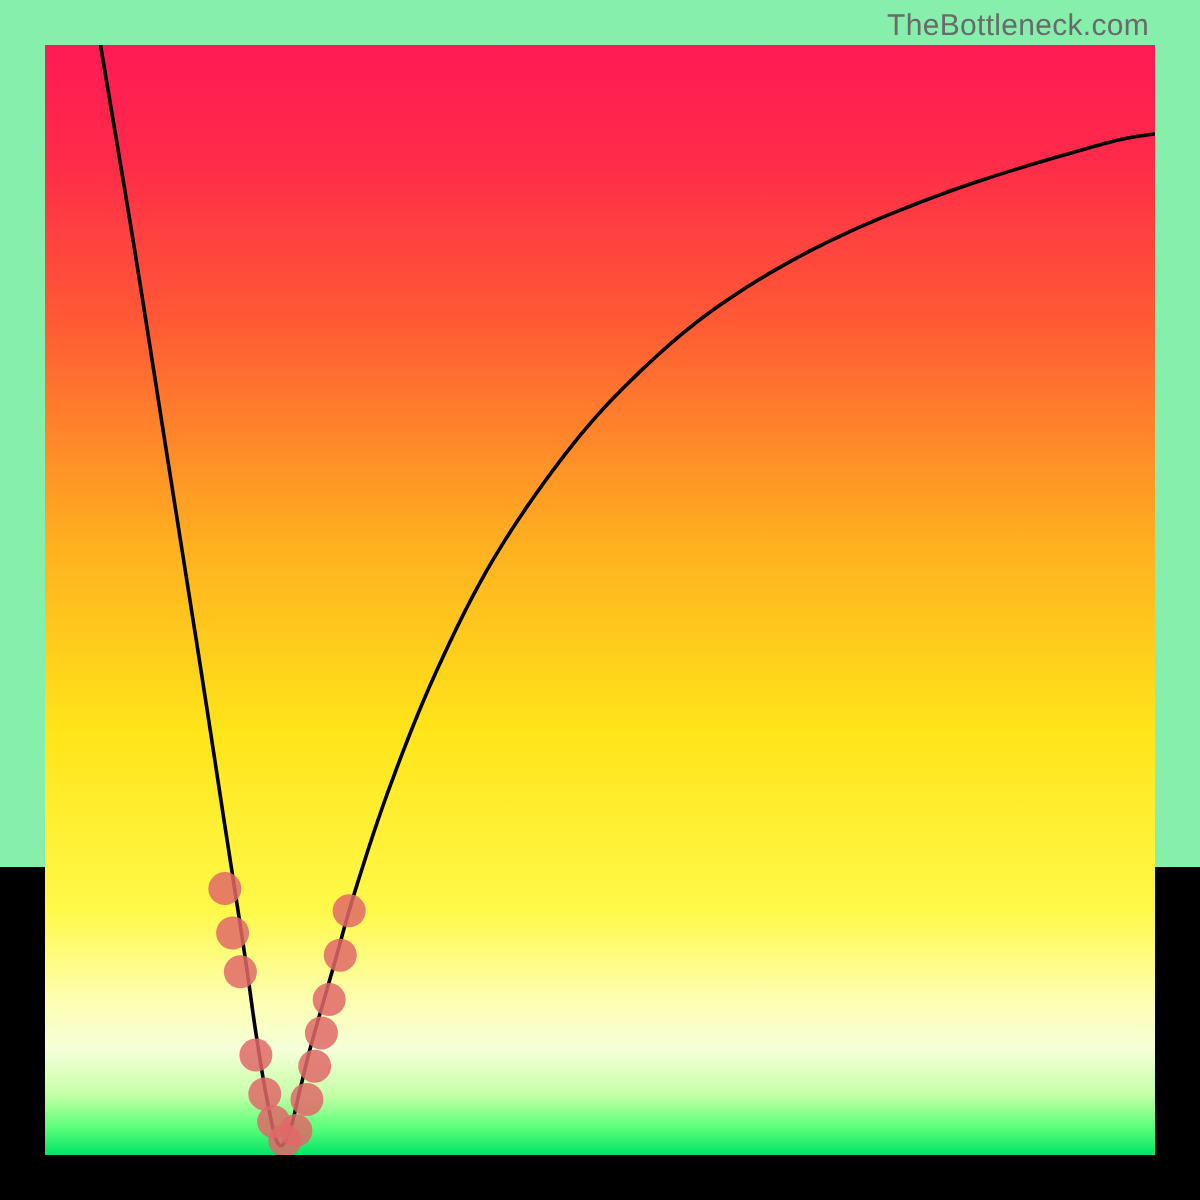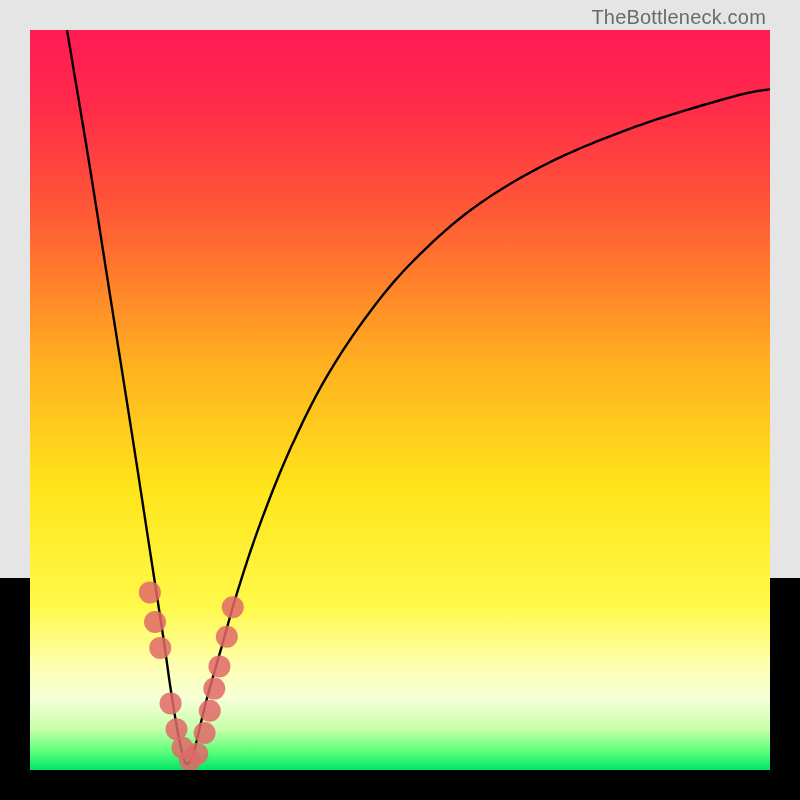--- a/index.html
+++ b/index.html
@@ -10,21 +10,21 @@
     overflow: hidden;
     background: #000;
     font-family: Arial, Helvetica, sans-serif;
   }
   .frame {
     position: absolute;
     left: 0;
     top: 0;
     width: 800px;
     height: 578px;
-    background: #e5e5e5;
+    background: #86efac;
   }
   .plot {
     position: absolute;
     left: 30px;
     top: 30px;
     width: 740px;
     height: 740px;
     overflow: hidden;
   }
   .gradient {

